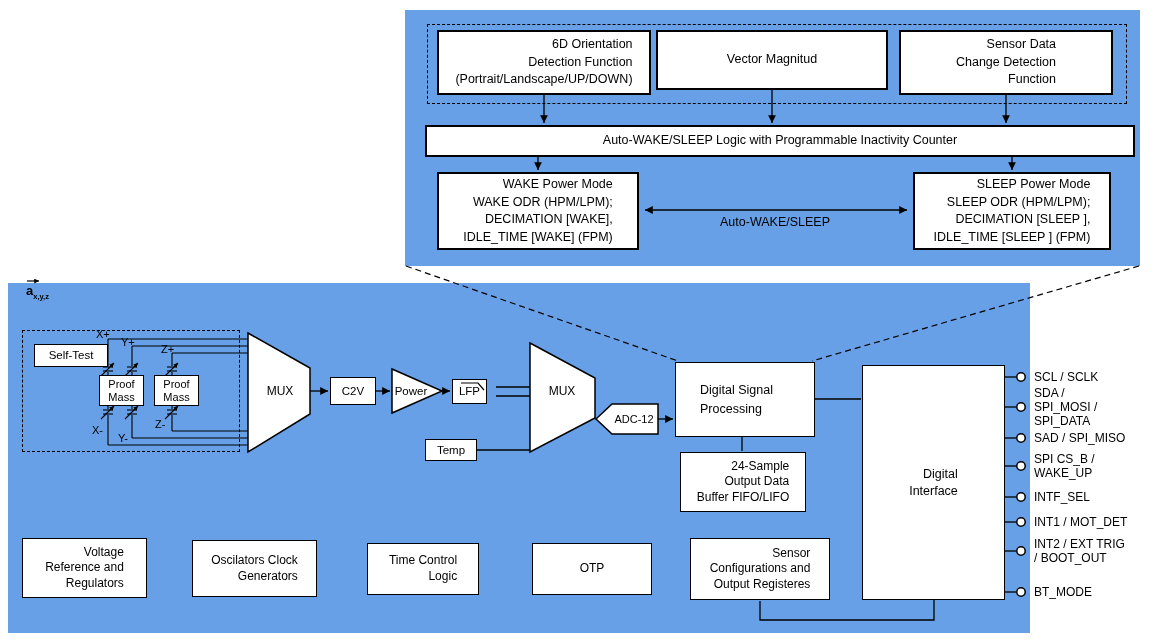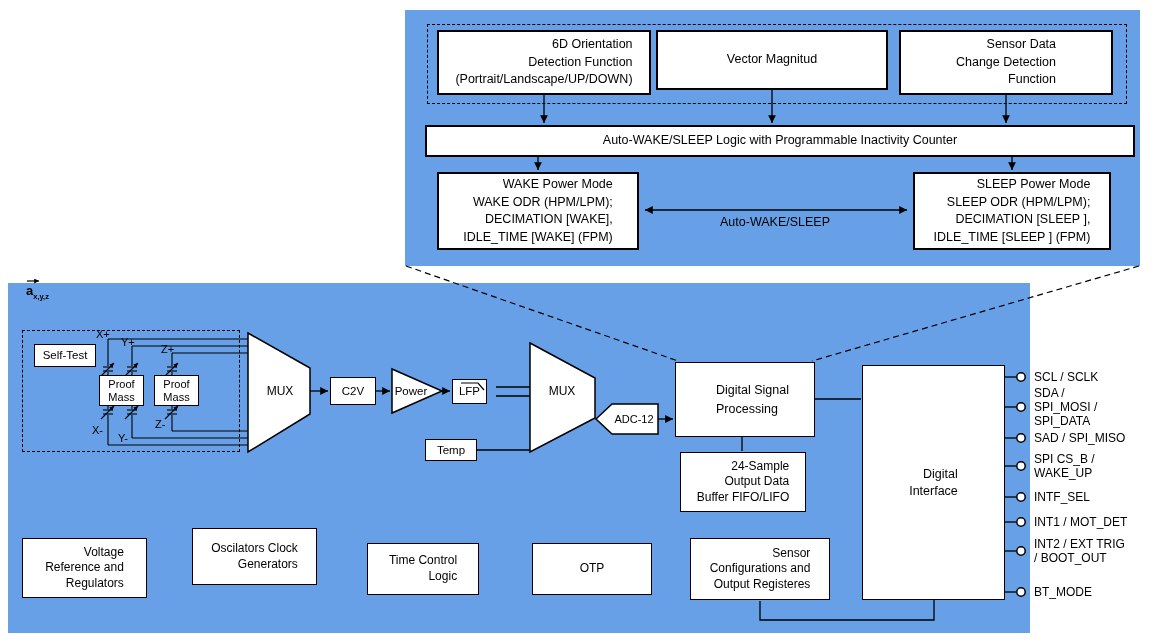--- a/index.html
+++ b/index.html
@@ -9,21 +9,21 @@
   #page > * { position:absolute; }
   .panel { background:var(--panel-blue,#67a0e6); z-index:1; }
   #wiring { left:0; top:0; z-index:2; pointer-events:none; }
   .dashed-region { z-index:2; border:1.5px dashed #000; }
   .box { z-index:3; background:var(--box-fill,#fff); border:1.5px solid var(--box-border,#000);
          display:flex; align-items:center; justify-content:center;
          text-align:right; white-space:pre-line; font-size:12px; line-height:1.3; }
   .co { border-width:2px; font-size:12.5px; line-height:1.4; }
   .lbl { z-index:4; white-space:pre-line; font-size:12px; line-height:1.2; }
   .ctr { text-align:center; }
-  .left-pad { justify-content:flex-start; text-align:left; padding-left:40px; font-size:12.5px; line-height:1.5; }
+  .left-pad { justify-content:flex-start; text-align:left; padding-left:24px; font-size:12.5px; line-height:1.5; }
   .lfp { align-items:flex-end; padding-bottom:4px; font-size:11.5px; }
   .f115 { font-size:11.5px; }
   .f11 { font-size:11px; line-height:1.15; }
   .f125 { font-size:12.5px; }
   .ovl { z-index:5; pointer-events:none; }
   .pin-lbl { z-index:4; font-size:12px; line-height:14px; white-space:pre-line; }
   .vec { z-index:4; font-weight:bold; font-size:13px; }
   .vec sub { font-size:7.5px; font-weight:bold; }
 </style>
 </head>
@@ -175,21 +175,21 @@
 SLEEP ODR (HPM/LPM);
 DECIMATION [SLEEP ],
 IDLE_TIME [SLEEP ] (FPM)</div>
   <div class="lbl ctr f125" style="left:697px;top:215px;width:156px;">Auto-WAKE/SLEEP</div>
 
   <div class="vec" style="left:26px;top:283px;">
     <span>a</span><sub>x,y,z</sub>
   </div>
 
   <div class="dashed-region" style="left:22px;top:330px;width:218px;height:122px;"></div>
-  <div class="box f115" style="left:34px;top:344px;width:62px;height:23px;">Self-Test</div>
+  <div class="box f115" style="left:34px;top:344px;width:74px;height:23px;">Self-Test</div>
   <div class="box f11" style="left:99px;top:375px;width:45px;height:31px;">Proof
 Mass</div>
   <div class="box f11" style="left:154px;top:375px;width:45px;height:31px;">Proof
 Mass</div>
 
   <div class="lbl f11" style="left:96px;top:328px;">X+</div>
   <div class="lbl f11" style="left:121px;top:336px;">Y+</div>
   <div class="lbl f11" style="left:161px;top:343px;">Z+</div>
   <div class="lbl f11" style="left:92px;top:424px;">X-</div>
   <div class="lbl f11" style="left:118px;top:432px;">Y-</div>
@@ -210,21 +210,21 @@
 Processing</div>
   <div class="box" style="left:680px;top:452px;width:126px;height:60px;">24-Sample
 Output Data
 Buffer FIFO/LIFO</div>
   <div class="box f125" style="left:862px;top:365px;width:143px;height:235px;">Digital
 Interface</div>
 
   <div class="box" style="left:22px;top:538px;width:125px;height:60px;">Voltage
 Reference and
 Regulators</div>
-  <div class="box" style="left:192px;top:528px;width:125px;height:57px;">Oscilators Clock
+  <div class="box" style="left:192px;top:540px;width:125px;height:57px;">Oscilators Clock
 Generators</div>
   <div class="box" style="left:367px;top:543px;width:112px;height:52px;">Time Control
 Logic</div>
   <div class="box" style="left:532px;top:543px;width:120px;height:52px;">OTP</div>
   <div class="box" style="left:690px;top:538px;width:140px;height:62px;">Sensor
 Configurations and
 Output Registeres</div>
 
   <div class="pin-lbl" style="left:1034px;top:370px;">SCL / SCLK</div>
   <div class="pin-lbl" style="left:1034px;top:386px;">SDA /

